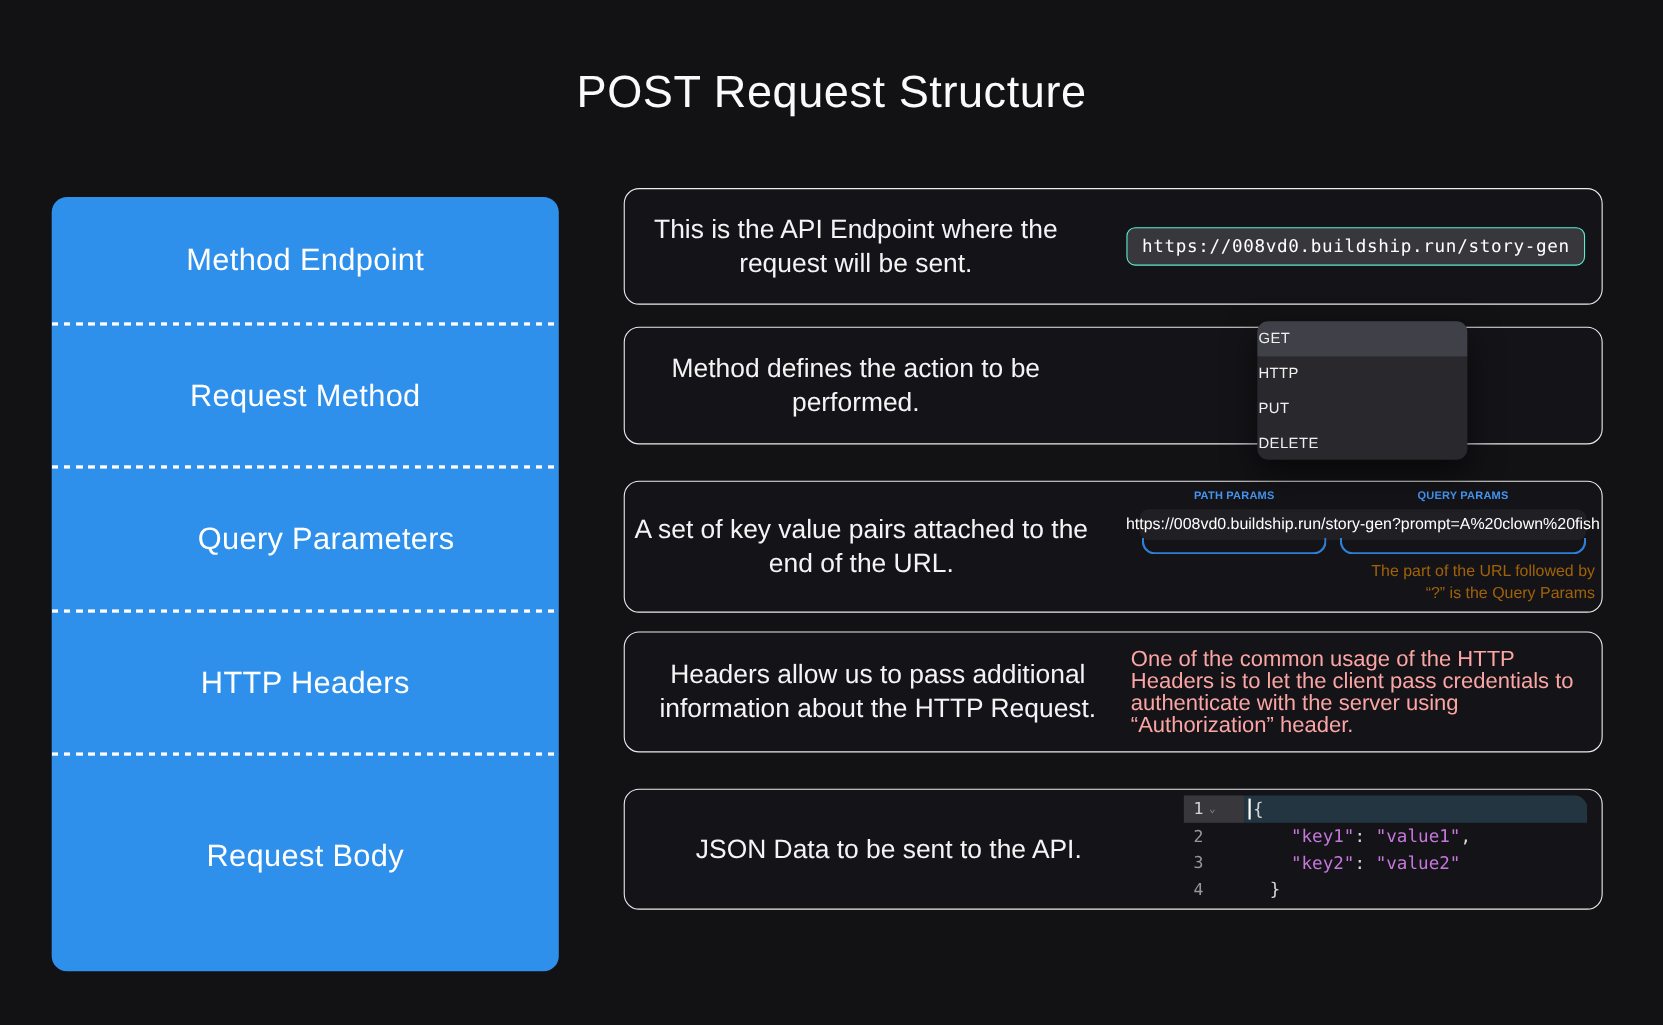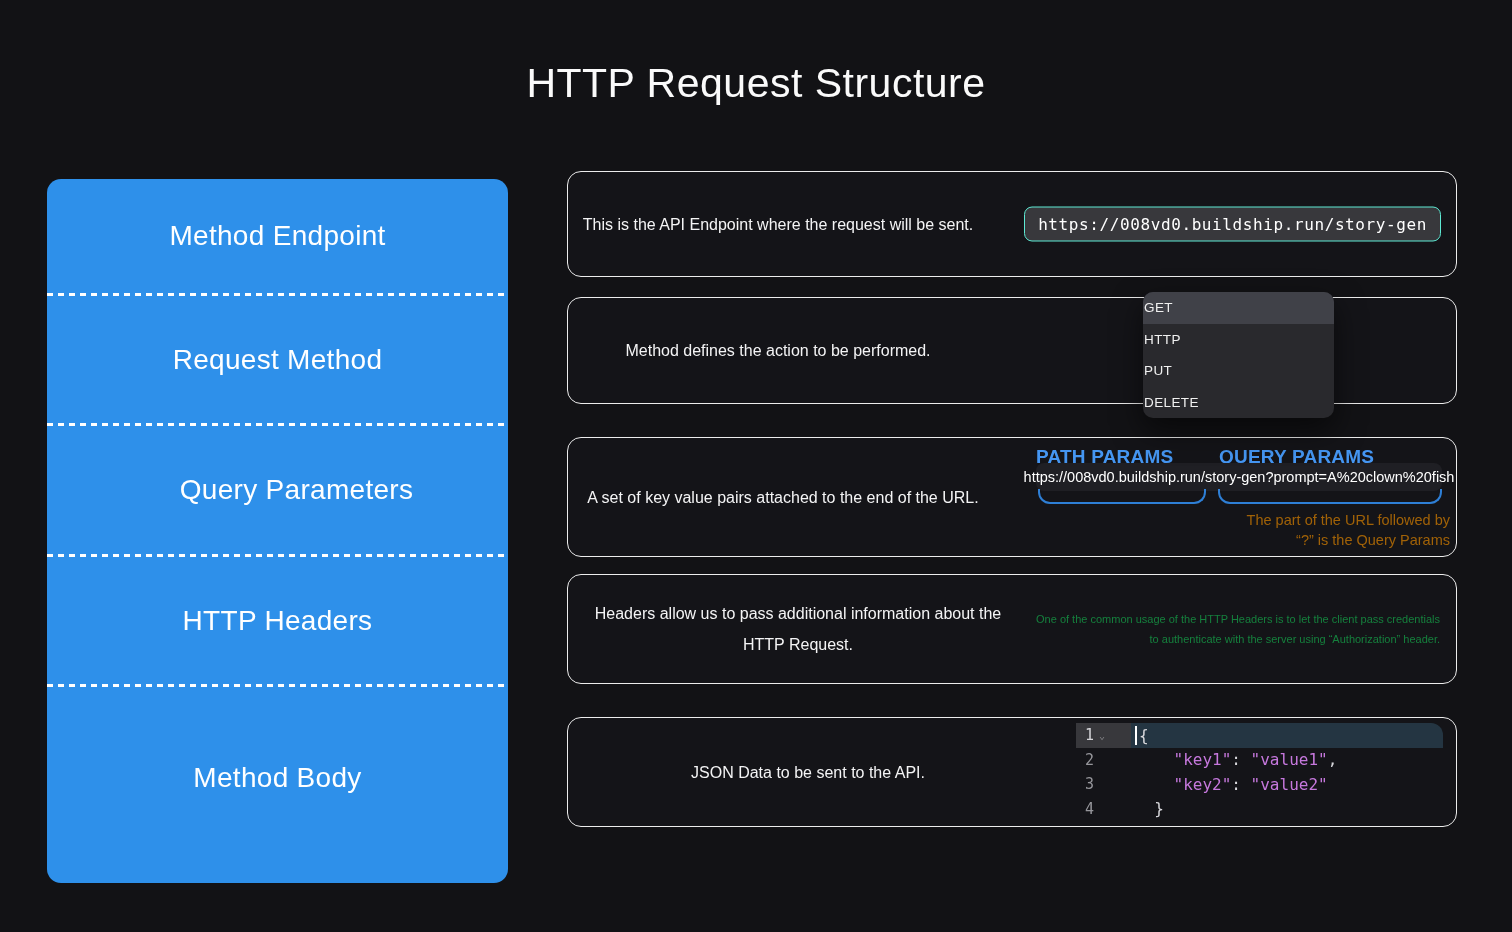--- a/index.html
+++ b/index.html
@@ -39,21 +39,21 @@
   }
   #panel-endpoint { top:171px; height:106px; }
   #panel-method   { top:297px; height:107px; }
   #panel-query    { top:437px; height:120px; }
   #panel-headers  { top:574px; height:110px; }
   #panel-body     { top:717px; height:110px; }
 
   .panel-desc {
     position:absolute; top:0; height:100%;
     display:flex; align-items:center; justify-content:center;
-    text-align:center; font-size:16px; line-height:31px;
+    text-align:center; font-size:24px; line-height:31px;
     color:#f4f4f5; font-weight:500;
   }
   #panel-endpoint .panel-desc { left:0; width:420px; }
   #panel-method   .panel-desc { left:0; width:420px; }
   #panel-query    .panel-desc { left:0; width:430px; }
   #panel-headers  .panel-desc { left:10px; width:440px; }
   #panel-body     .panel-desc { left:40px; width:400px; }
 
   
   .mono-chip {
@@ -72,22 +72,22 @@
     z-index:6;
   }
   .dropdown-item {
     height:31.5px; display:flex; align-items:center; padding-left:1px;
     font-size:13.5px; letter-spacing:0.4px; color:#f0f0f0; font-weight:500;
   }
   .dropdown-item.selected { background:#404148; }
 
   
   .param-label {
-    position:absolute; top:8px; 
-    font-size:19px; font-weight:700; letter-spacing:0.2px; color:#4596F2;
+    position:absolute; top:8px; text-align:center;
+    font-size:10px; font-weight:700; letter-spacing:0.2px; color:#4596F2;
     white-space:nowrap;
   }
   #path-label  { left:468px; width:172px; }
   #query-label { left:651px; width:222px; }
   .url-chip {
     position:absolute; left:468px; top:25px; width:406px; height:28px;
     background:#1f1f24; border-radius:8px;
     display:flex; align-items:center; justify-content:center;
     font-size:14.5px; color:#ffffff; white-space:nowrap;
   }
@@ -98,22 +98,22 @@
   }
   #path-brace  { left:470px; width:168px; }
   #query-brace { left:650px; width:224px; }
   .query-note {
     position:absolute; right:6px; top:72px; width:225px;
     text-align:right; font-size:14.5px; line-height:20px;
     color:#a16207; font-weight:500;
   }
   .headers-note {
     position:absolute; right:16px; top:50%; transform:translateY(-50%);
-    width:412px; text-align:right; font-size:11px; line-height:20px;
-    color:#15803d; font-weight:500;
+    width:412px; text-align:left; font-size:20px; line-height:20px;
+    color:#fca5a5; font-weight:500;
   }
 
   
   .code-editor {
     position:absolute; left:508px; top:5px; right:13px; bottom:5px;
     display:flex; flex-direction:column; overflow:hidden;
     border-top-right-radius:12px;
   }
   .code-line {
     display:flex; height:24.5px; flex:none; align-items:center;
@@ -134,32 +134,32 @@
   .tok-str { color:#C678DD; }
   .tok-punct { color:#d8d8dc; }
   .caret {
     display:inline-block; width:2px; height:19px;
     background:#ffffff; margin-right:2px;
   }
 </style>
 </head>
 <body>
 
-<div class="page-title">HTTP Request Structure</div>
+<div class="page-title">POST Request Structure</div>
 
 <div class="sidebar" id="sidebar">
     <div class="sidebar-section" style="height: 114px;">Method Endpoint</div>
     <div class="sidebar-divider"></div>
     <div class="sidebar-section" style="height: 127px;">Request Method</div>
     <div class="sidebar-divider"></div>
     <div class="sidebar-section" style="height: 128px; margin-left: 38px;">Query Parameters</div>
     <div class="sidebar-divider"></div>
     <div class="sidebar-section" style="height: 127px;">HTTP Headers</div>
     <div class="sidebar-divider"></div>
-    <div class="sidebar-section last">Method Body</div>
+    <div class="sidebar-section last">Request Body</div>
   </div>
 
 <div class="panel" id="panel-endpoint">
   <div class="panel-desc">This is the API Endpoint where the request will be sent.</div>
   <div class="mono-chip">https://008vd0.buildship.run/story-gen</div>
 </div>
 
 <div class="panel" id="panel-method">
   <div class="panel-desc">Method defines the action to be performed.</div>
 </div>

